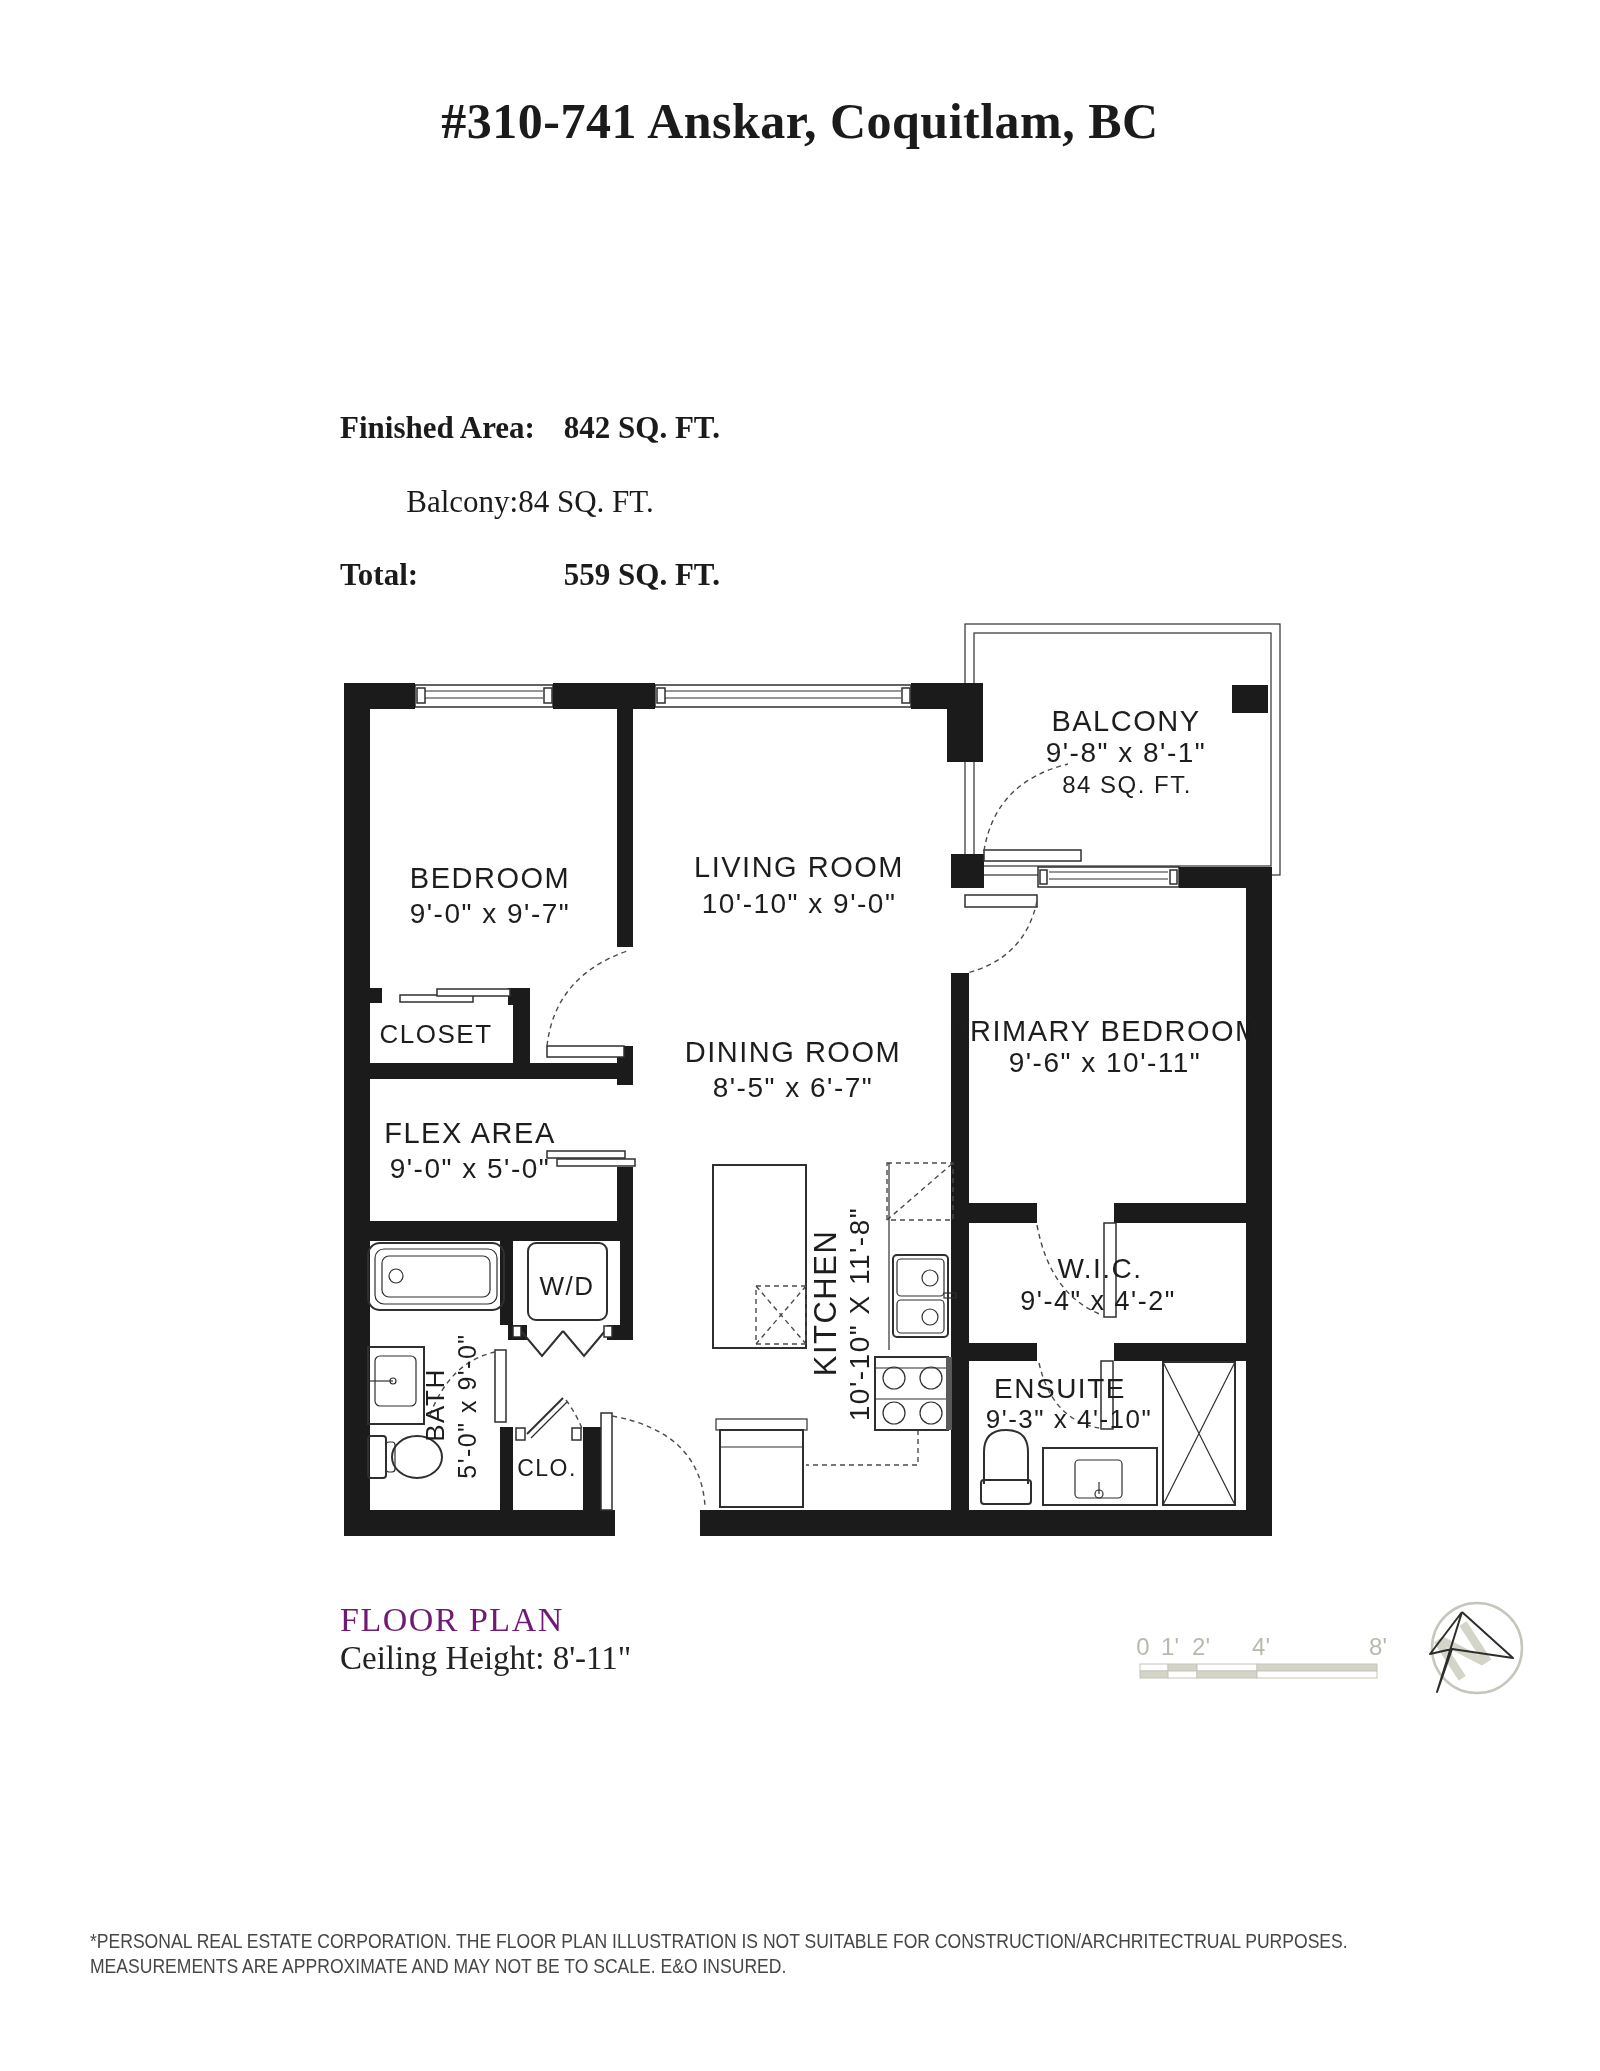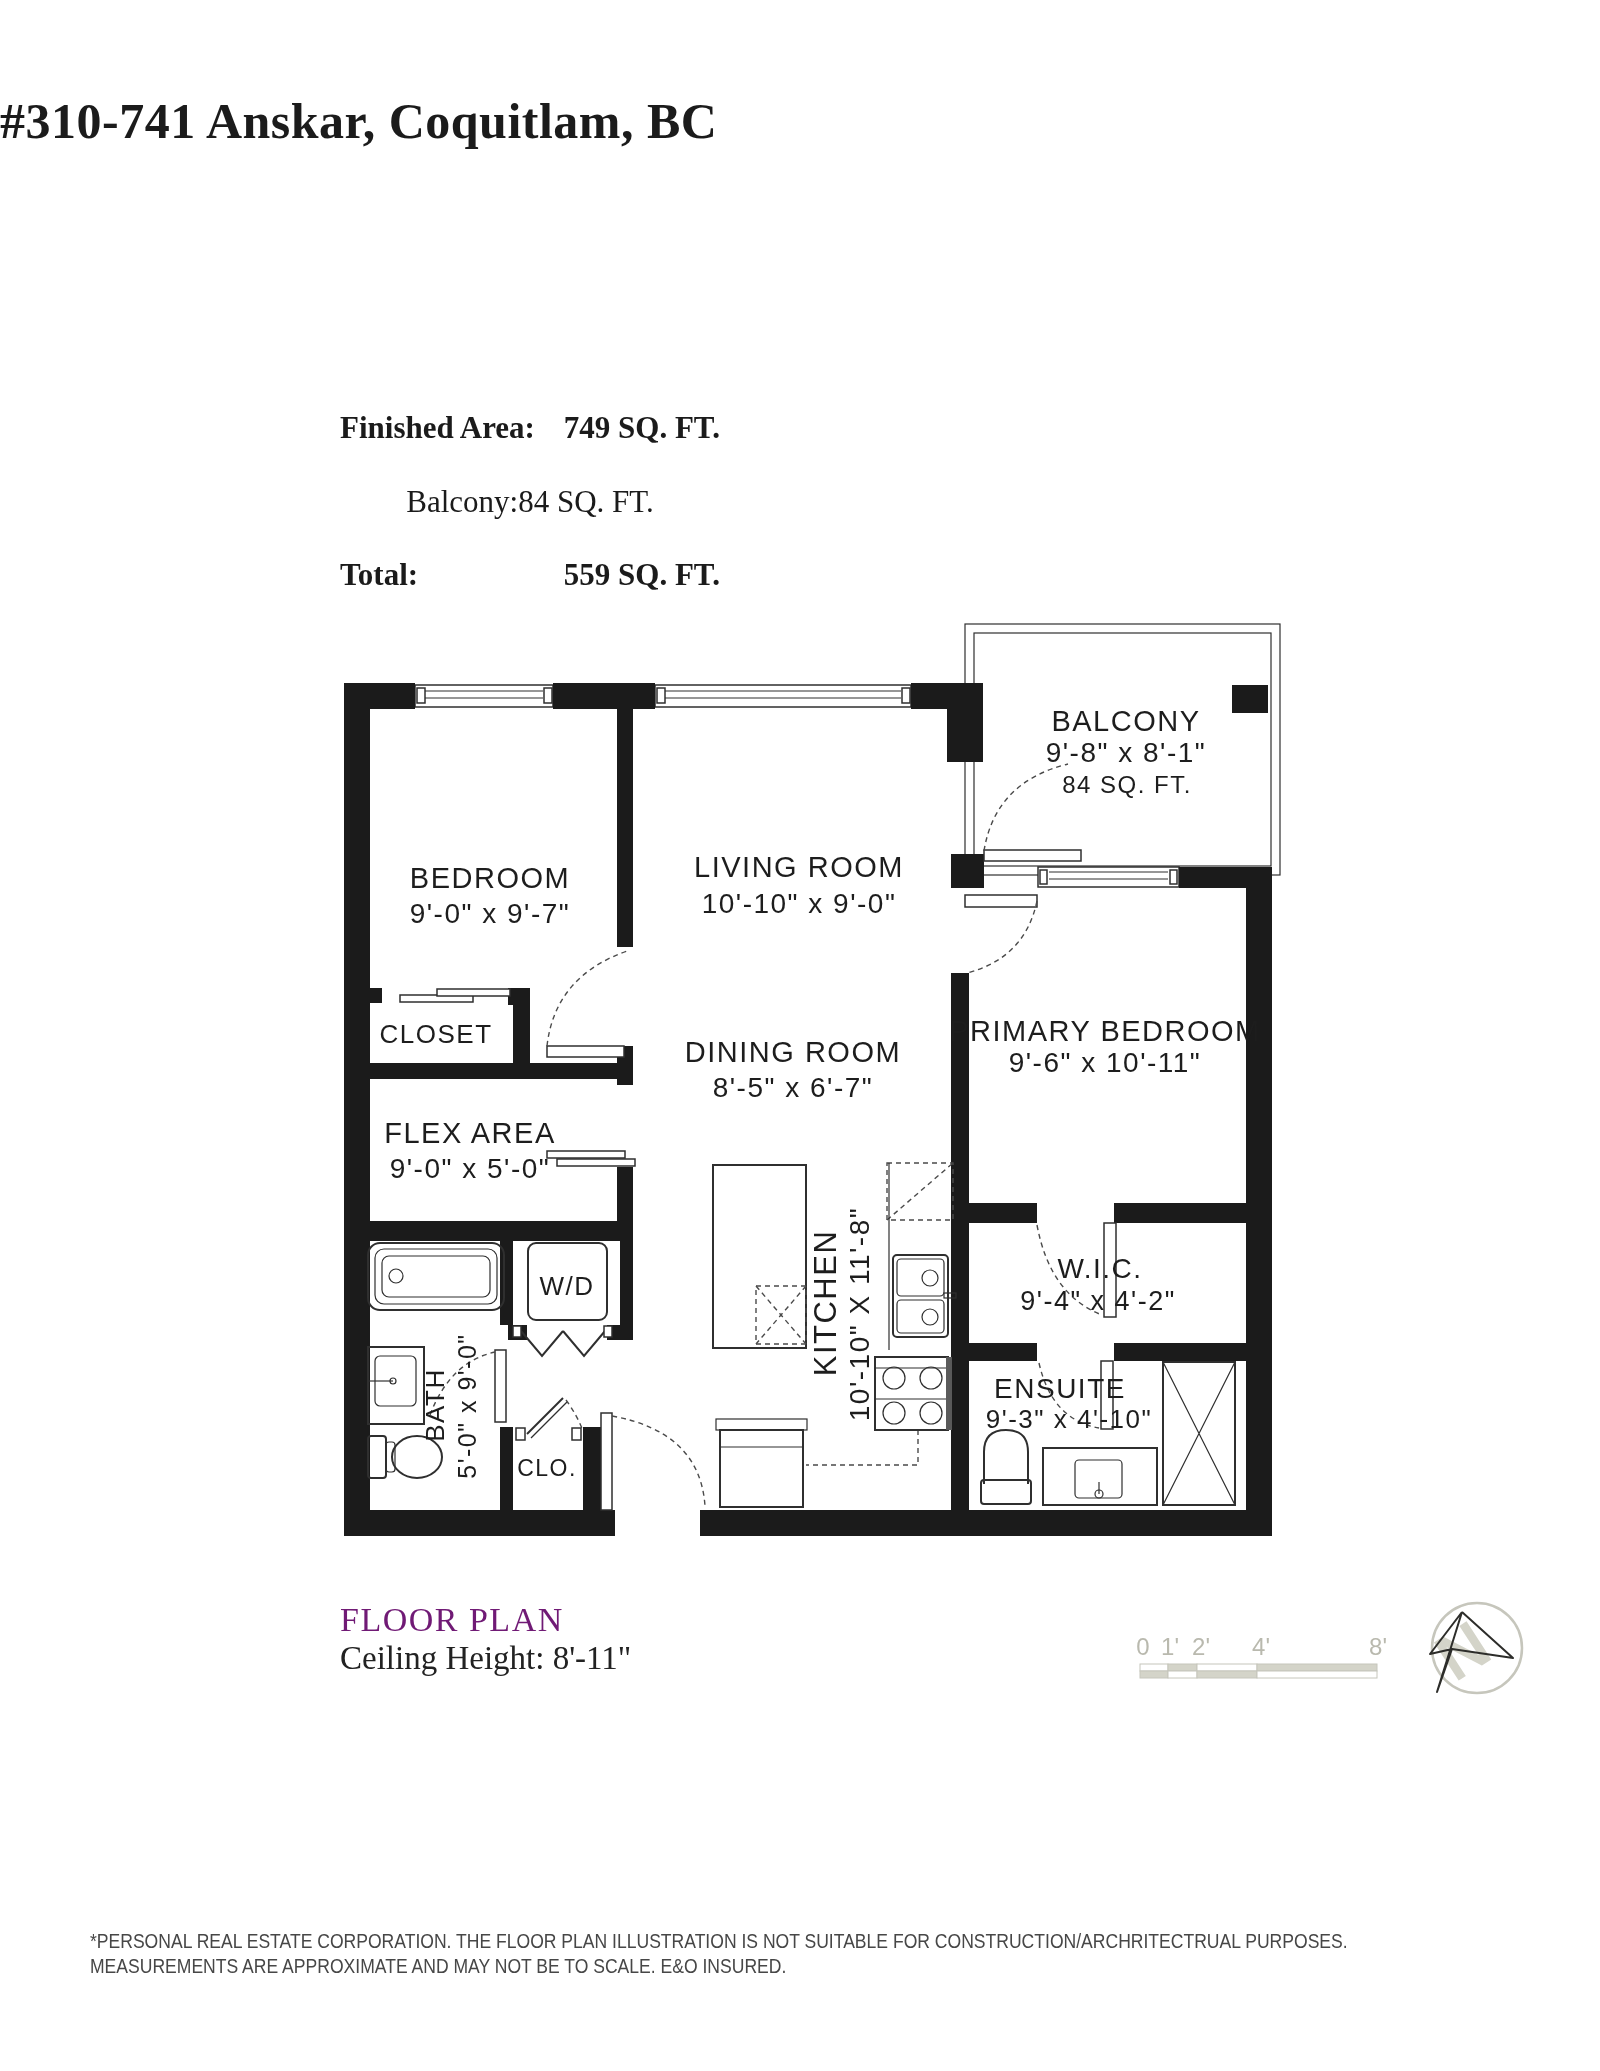--- a/index.html
+++ b/index.html
@@ -4,21 +4,21 @@
 <style>
   :root{
     --wall:#1b1b1b; --line:#2f2f2f; --dash:#4a4a4a;
     --muted:#b9b9ae; --scale_fill:#d4d4c9; --scale_line:#c6c6bc;
     --text:#1b1b1b; --disclaimer_text:#474747;
   }
   html,body{margin:0;padding:0;}
   body{width:1600px;height:2071px;background:#ffffff;position:relative;
        font-family:"Liberation Serif",serif;overflow:hidden;}
   .abs{position:absolute;}
-  .title{top:92px;left:0;width:1600px;text-align:left;font-size:50px;
+  .title{top:92px;left:0;width:1600px;text-align:center;font-size:50px;
          font-weight:700;color:var(--text);letter-spacing:.5px;}
   .stat-row{position:absolute;left:340px;width:380px;display:flex;
             justify-content:space-between;font-size:31px;color:var(--text);}
   .stat-row.bold{font-weight:700;}
   .caption1{left:340px;top:1601px;font-size:34px;letter-spacing:1.5px;color:#701a75;}
   .caption2{left:340px;top:1640px;font-size:33px;color:#222;}
   .disclaimer{left:90px;top:1929px;font-family:"Liberation Sans",sans-serif;
               font-size:19.5px;line-height:25px;color:var(--disclaimer_text);
               transform:scaleX(.9);transform-origin:left top;white-space:nowrap;}
   svg{position:absolute;}
@@ -37,21 +37,21 @@
              font-weight:700;font-size:66px;text-anchor:middle;}
   .darkstrip{fill:#5a5a5a;}
 </style>
 </head>
 <body>
 
 <div class="abs title">#310-741 Anskar, Coquitlam, BC</div>
 
 <div class="stat-row bold" style="top:410px;">
   <span>Finished Area:</span>
-  <span>749 SQ. FT.</span>
+  <span>842 SQ. FT.</span>
 </div>
 <div class="stat-row" style="top:484px;justify-content:center;">
   <span>Balcony:</span>
   <span>84 SQ. FT.</span>
 </div>
 <div class="stat-row bold" style="top:557px;gap:40px;">
   <span>Total:</span>
   <span>559 SQ. FT.</span>
 </div>
 

